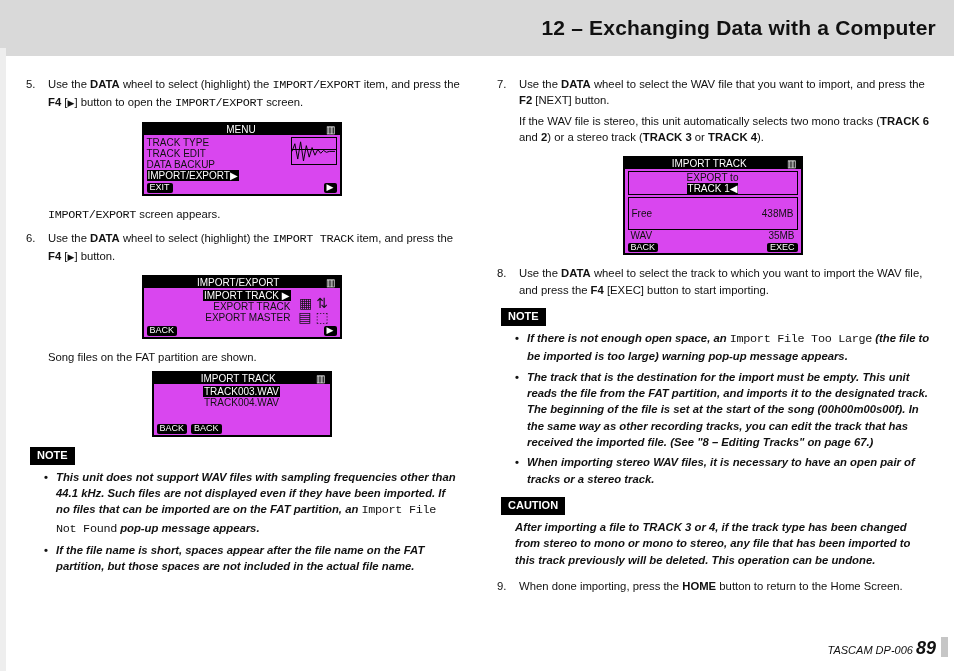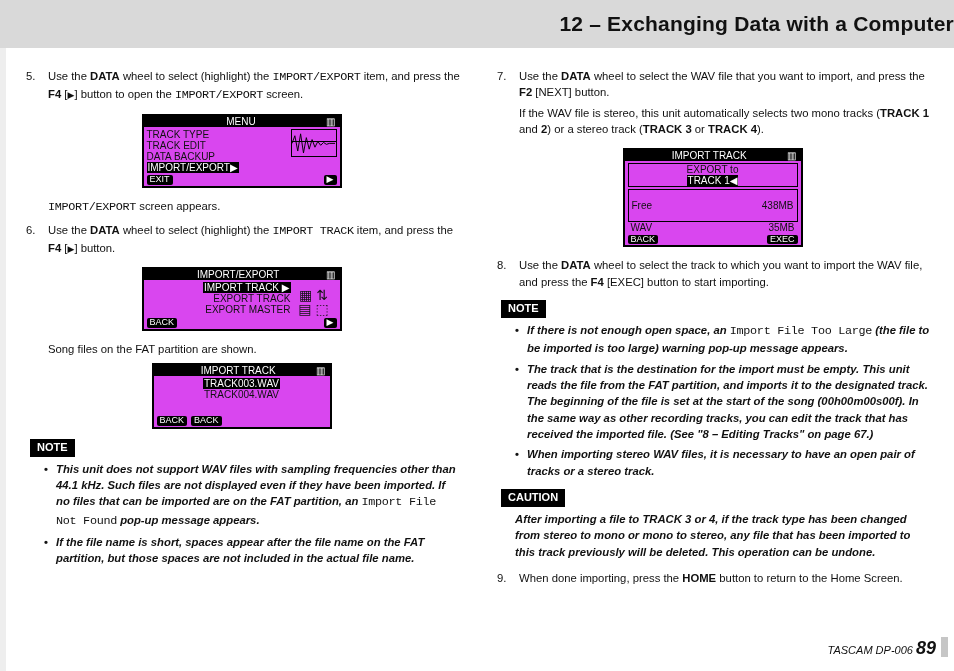--- a/index.html
+++ b/index.html
@@ -1,18 +1,18 @@
 <!DOCTYPE html>
 <html><head>
 <meta charset="utf-8">
 <style>
   * { box-sizing: border-box; margin: 0; padding: 0; }
   html, body { width: 954px; height: 671px; font-family: "Segoe UI", "Helvetica Neue", Arial, sans-serif; background: #fff; color: #111; }
   .page { position: relative; width: 954px; height: 671px; padding: 0; }
-  .header-bar { background: #d9d9d9; height: 48px; width: 100%; display: flex; align-items: center; justify-content: flex-end; }
+  .header-bar { background: #d9d9d9; height: 56px; width: 100%; display: flex; align-items: center; justify-content: flex-end; padding-right: 18px; }
   .header-title { font-weight: 800; font-size: 21px; letter-spacing: 0.2px; }
   .content { display: flex; gap: 32px; padding: 20px 22px 0 22px; }
   .col { flex: 1 1 50%; font-size: 11.3px; line-height: 1.45; }
   .step { display: flex; margin-bottom: 6px; }
   .step-num { width: 26px; flex: 0 0 26px; text-align: left; padding-left: 4px; }
   .step-body { flex: 1; }
   .step-body p { margin-bottom: 4px; }
   .mono { font-family: "Courier New", monospace; letter-spacing: -0.3px; font-size: 11.8px;}
   .bold { font-weight: 700; }
   .tri::before { content: "\25B6"; font-size: 9px; vertical-align: 0.5px;}
@@ -171,21 +171,21 @@
 
     <div class="col">
 
       <div class="step">
         <div class="step-num">7.</div>
         <div class="step-body">
           <p>
             <span>Use the </span><span class="bold">DATA</span><span> wheel to select the WAV file that you want to import, and press the </span><span class="bold">F2</span><span> [NEXT] button.</span>
           </p>
           <p>
-            <span>If the WAV file is stereo, this unit automatically selects two mono tracks (</span><span class="bold">TRACK 1</span><span> and </span><span class="bold">2</span><span>) or a stereo track (</span><span class="bold">TRACK 3</span><span> or </span><span class="bold">TRACK 4</span><span>).</span>
+            <span>If the WAV file is stereo, this unit automatically selects two mono tracks (</span><span class="bold">TRACK 6</span><span> and </span><span class="bold">2</span><span>) or a stereo track (</span><span class="bold">TRACK 3</span><span> or </span><span class="bold">TRACK 4</span><span>).</span>
           </p>
         </div>
       </div>
 
       <div class="lcd-wrap">
         <div class="lcd" style="width:180px;">
           <div class="lcd-title">
             <span>&nbsp;</span>
             <span>IMPORT TRACK</span>
             <span>▥</span>

